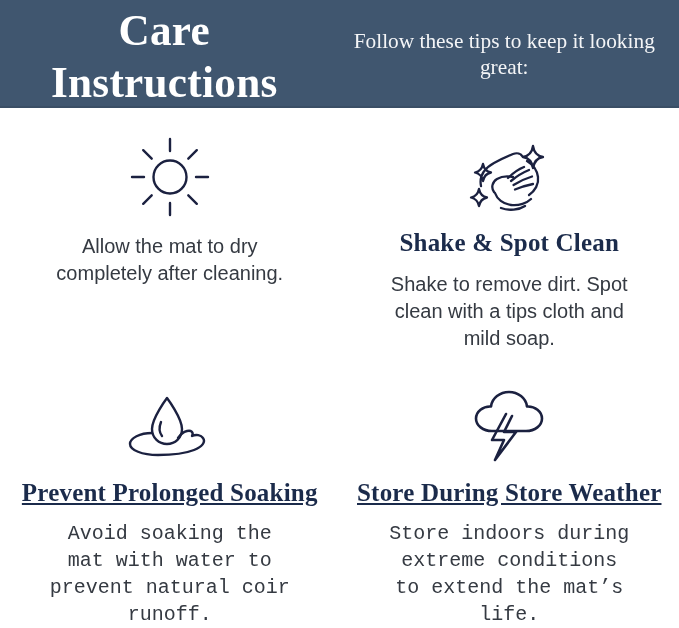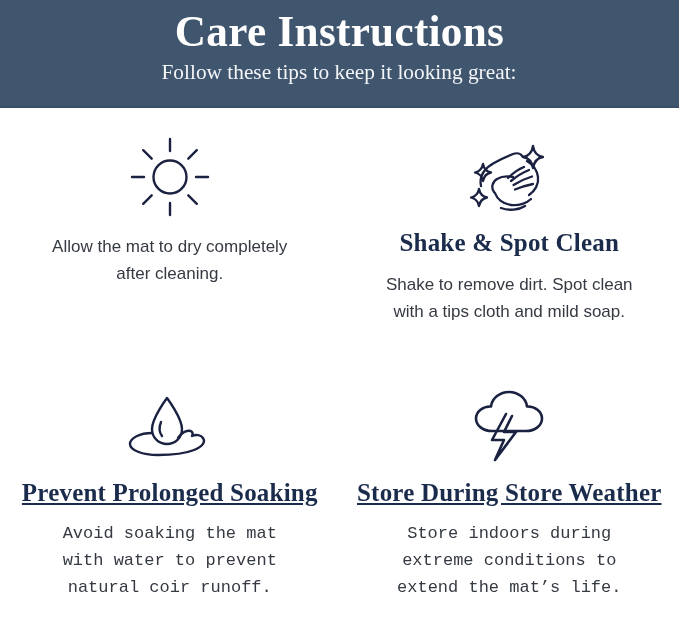--- a/index.html
+++ b/index.html
@@ -24,21 +24,21 @@
   .header {
     position: absolute;
     left: 0;
     top: 0;
     width: 679px;
     height: 108px;
     background: #40566f;
     box-sizing: border-box;
     border-bottom: 2px solid #3a4e65;
     display: flex;
-    flex-direction: column;
+    flex-direction: row;
     align-items: center;
     justify-content: flex-start;
   }
   .header-title {
     margin: 0;
     padding-top: 5px;
     font-family: "Liberation Serif", "DejaVu Serif", serif;
     font-weight: bold;
     font-size: 45px;
     line-height: 52px;
@@ -100,21 +100,21 @@
     text-align: center;
     letter-spacing: 0.2px;
   }
   .card-r1 .card-title { padding-top: 8px; }
   .card-r2 .card-title { padding-top: 10px; text-decoration: underline; }
 
   .card-body {
     margin: 0;
     font-family: "Liberation Sans", sans-serif;
     font-weight: normal;
-    font-size: 17px;
+    font-size: 20px;
     line-height: 27px;
     color: #353a42;
     text-align: center;
     max-width: 252px;
   }
   .card-r1 .card-body { padding-top: 13px; }
   .card-r2 .card-body { padding-top: 12px; font-family: Liberation Mono, monospace; }
 </style>
 </head>
 <body>

